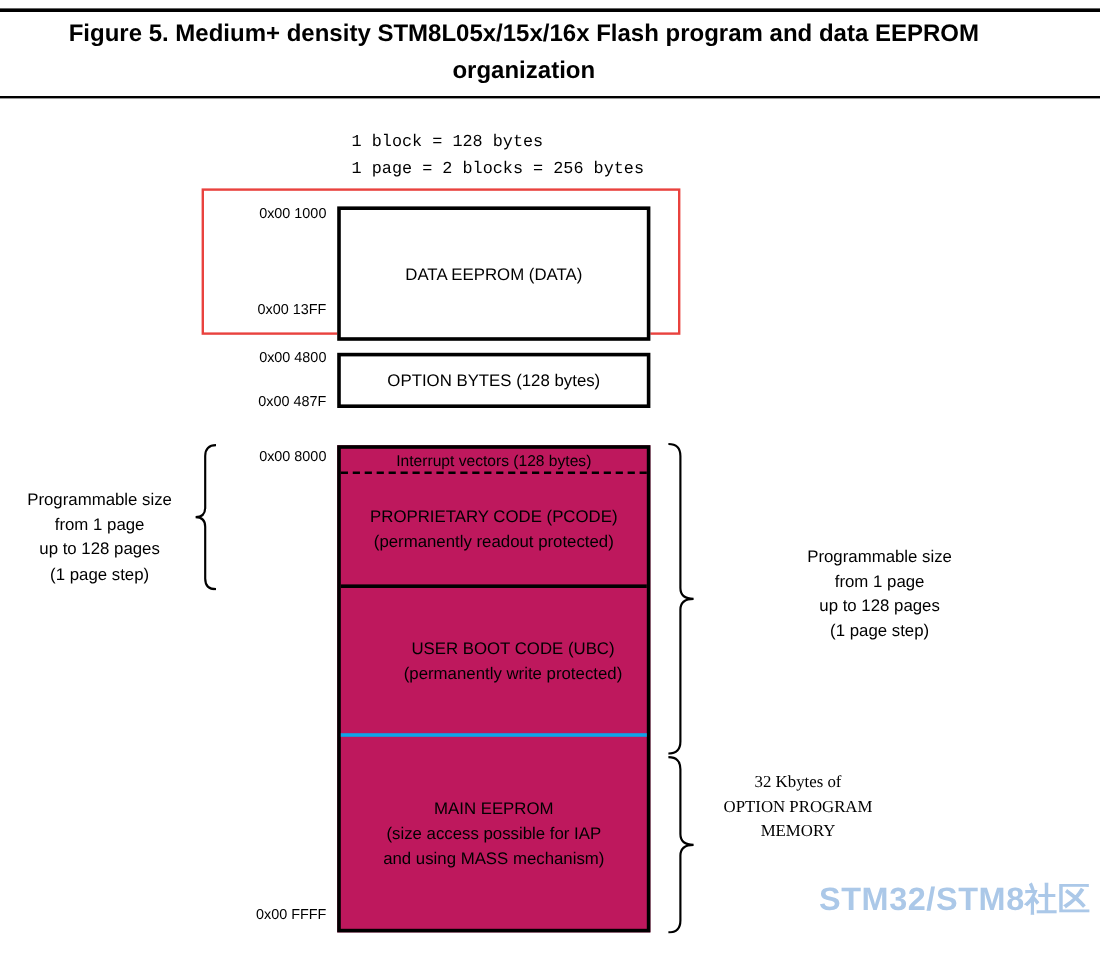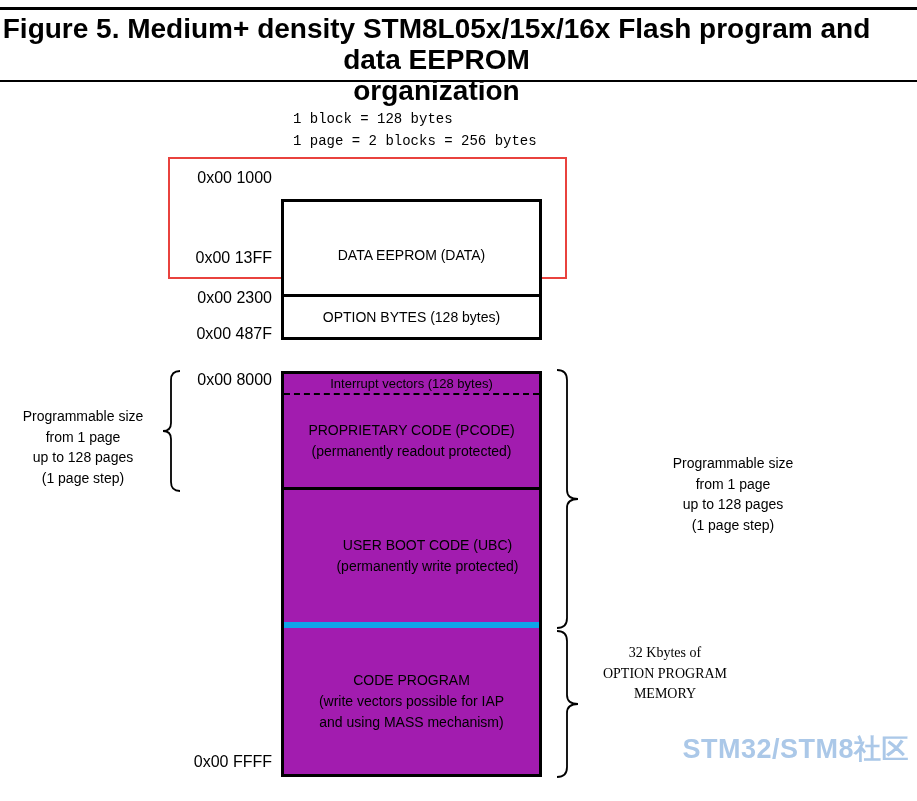--- a/index.html
+++ b/index.html
@@ -10,58 +10,58 @@
     font-family: "Liberation Sans", sans-serif;
   }
   .page { position: relative; width: 917px; height: 801px; overflow: hidden; background: #fff; }
 
   .rule { position: absolute; left: 0; width: 917px; background: #000; }
   .rule-top { top: 7px; height: 3px; }
   .rule-bottom { top: 80px; height: 2px; }
 
   .fig-title {
     position: absolute; top: 13px; left: 0; width: 873px;
-    text-align: center; font-weight: bold; font-size: 28px; line-height: 31px;
+    text-align: center; font-weight: bold; font-size: 20px; line-height: 31px;
   }
 
   .legend { position: absolute; left: 293px; top: 109px; font-size: 14px; line-height: 21.5px; font-family: Liberation Mono, monospace; }
 
   .red-frame {
     position: absolute; left: 168px; top: 157px; width: 399px; height: 122px;
     border: 2.5px solid var(--red, #e9423e);
     box-sizing: border-box;
   }
 
   .addr {
     position: absolute; left: 180px; width: 92px;
-    text-align: right; font-size: 16px; line-height: 16px;
+    text-align: right; font-size: 12px; line-height: 16px;
   }
 
   .mem-box {
     position: absolute; left: 281px; width: 261px;
     border: 3px solid #000; box-sizing: border-box; background: #fff;
     display: flex; align-items: center; justify-content: center;
     text-align: center; font-size: 14px;
   }
-  .eeprom { top: 172px; height: 112px; margin-top: 27px; }
+  .eeprom { top: 172px; height: 112px; }
   .option { top: 294px; height: 46px; }
 
   .flash-col {
     position: absolute; left: 281px; top: 371px; width: 261px; height: 406px;
-    border: 3px solid #000; box-sizing: border-box; background: #a21caf;
+    border: 3px solid #000; box-sizing: border-box; background: #be185d;
     display: flex; flex-direction: column;
   }
   .sec {
     flex: none; box-sizing: border-box;
     display: flex; flex-direction: column; align-items: center; justify-content: center;
     text-align: center; font-size: 14px; line-height: 21px;
   }
   .sec-iv   { height: 21px; border-bottom: 2px dashed #000; font-size: 13px; line-height: 16px; }
   .sec-pcode{ height: 95px; border-bottom: 3px solid #000; }
-  .sec-ubc  { height: 138px; border-bottom: 6px solid #0ea5e9; padding-left: 32px; }
+  .sec-ubc  { height: 124px; border-bottom: 3px solid #0ea5e9; padding-left: 32px; }
   .sec-main { flex: 1; }
 
   .brace { position: absolute; }
 
   .anno { position: absolute; text-align: center; font-size: 14px; line-height: 20.5px; }
   .left-anno    { left: 3px;   top: 406px; width: 160px; }
   .right-anno-a { left: 658px; top: 453px; width: 150px; }
   .right-anno-b { left: 600px; top: 643px; width: 130px; font-family: Liberation Serif, serif; }
 
   .watermark {
@@ -87,21 +87,21 @@
 
   <div class="legend">
     <div>1 block = 128 bytes</div>
     <div>1 page = 2 blocks = 256 bytes</div>
   </div>
 
   <div class="red-frame"></div>
 
   <div class="addr" style="top:170px">0x00 1000</div>
   <div class="addr" style="top:250px">0x00 13FF</div>
-  <div class="addr" style="top:290px">0x00 2300</div>
+  <div class="addr" style="top:290px">0x00 4800</div>
   <div class="addr" style="top:326px">0x00 487F</div>
   <div class="addr" style="top:372px">0x00 8000</div>
   <div class="addr" style="top:754px">0x00 FFFF</div>
 
   <div class="mem-box eeprom">
     <div>DATA EEPROM (DATA)</div>
   </div>
 
   <div class="mem-box option">
     <div>OPTION BYTES (128 bytes)</div>
@@ -113,22 +113,22 @@
     </div>
     <div class="sec sec-pcode">
       <div>PROPRIETARY CODE (PCODE)</div>
       <div>(permanently readout protected)</div>
     </div>
     <div class="sec sec-ubc">
       <div>USER BOOT CODE (UBC)</div>
       <div>(permanently write protected)</div>
     </div>
     <div class="sec sec-main">
-      <div>CODE PROGRAM</div>
-      <div>(write vectors possible for IAP</div>
+      <div>MAIN EEPROM</div>
+      <div>(size access possible for IAP</div>
       <div>and using MASS mechanism)</div>
     </div>
   </div>
 
   <svg class="brace" style="left:162px; top:370px;" width="20" height="122">
     <path d="M 18,1 Q 9,1 9,10 L 9,53 Q 9,61 1,61 Q 9,61 9,69 L 9,112 Q 9,121 18,121" fill="none" stroke="#000" stroke-width="1.8"></path>
   </svg>
 
   <svg class="brace" style="left:556px; top:369px;" width="24" height="260">
     <path d="M 1,1 Q 11,1 11,11 L 11,121 Q 11,130 22,130 Q 11,130 11,139 L 11,249 Q 11,259 1,259" fill="none" stroke="#000" stroke-width="1.8"></path>

